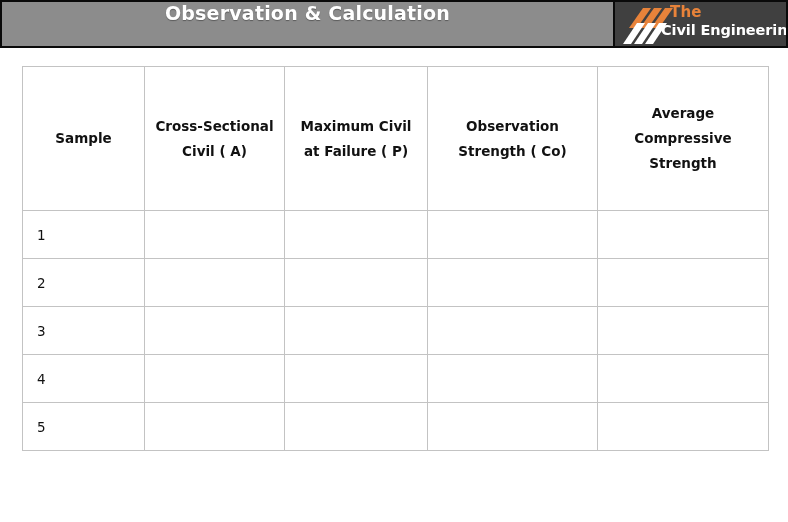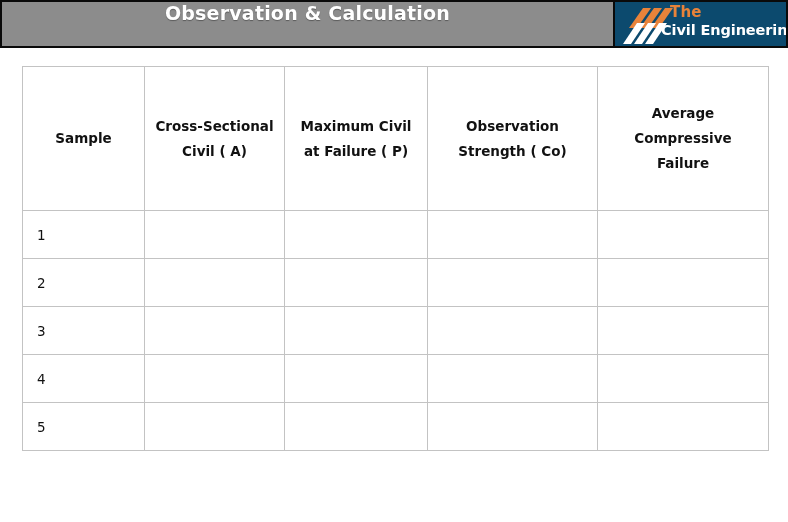--- a/index.html
+++ b/index.html
@@ -44,21 +44,21 @@
     font-size: 19px;
     font-weight: bold;
     letter-spacing: 0.2px;
     text-shadow: 0 1px 1px rgba(0,0,0,0.35);
     white-space: nowrap;
   }
 
   .header-logo-panel {
     flex: 1 1 auto;
     box-sizing: border-box;
-    background: #0c4a6e;
+    background: #404040;
     border: 2px solid #0a0a0a;
     border-left: 1px solid #0a0a0a;
     position: relative;
     overflow: hidden;
   }
   .logo-wrap {
     position: absolute;
     left: 8px;
     top: 2px;
     right: 2px;
@@ -182,21 +182,21 @@
       <col style="width:143px">
       <col style="width:170px">
       <col style="width:171px">
     </colgroup>
     <thead>
       <tr>
         <th class="col-sample">Sample</th>
         <th>Cross-Sectional Civil ( A)</th>
         <th>Maximum Civil at Failure ( P)</th>
         <th>Observation Strength ( Co)</th>
-        <th>Average Compressive Failure</th>
+        <th>Average Compressive Strength</th>
       </tr>
     </thead>
     <tbody>
       <tr>
         <td class="cell-index">1</td>
         <td class="cell-blank"></td>
         <td class="cell-blank"></td>
         <td class="cell-blank"></td>
         <td class="cell-blank"></td>
       </tr>

